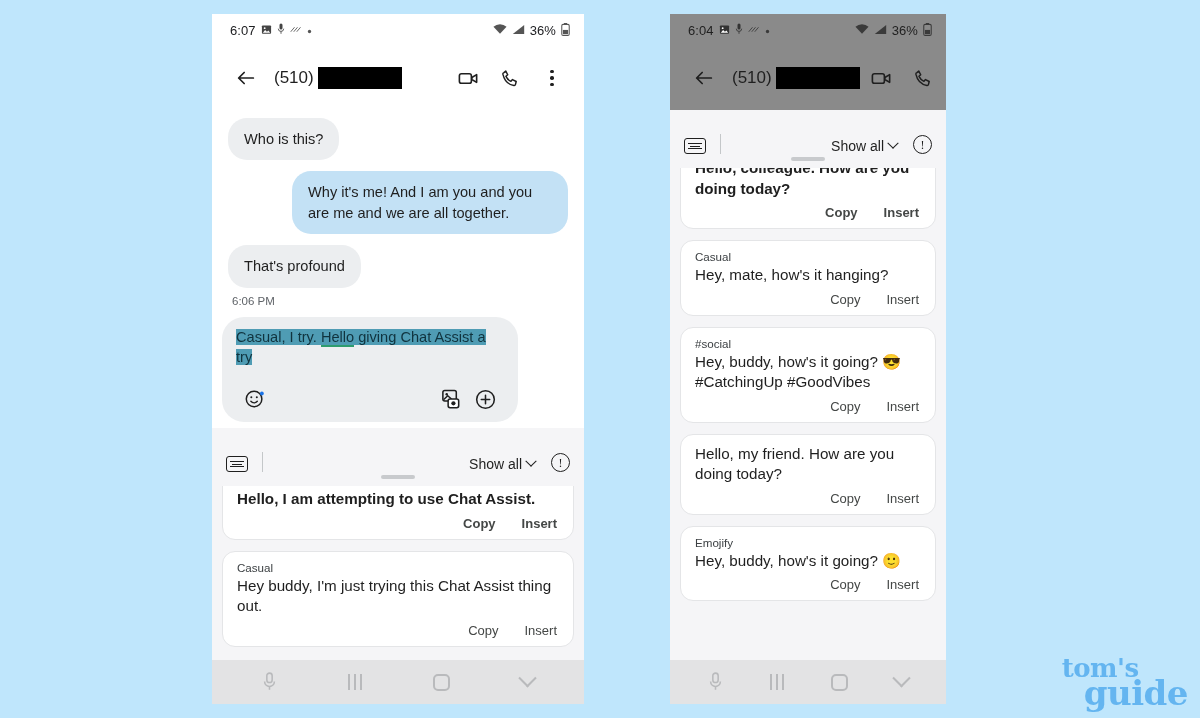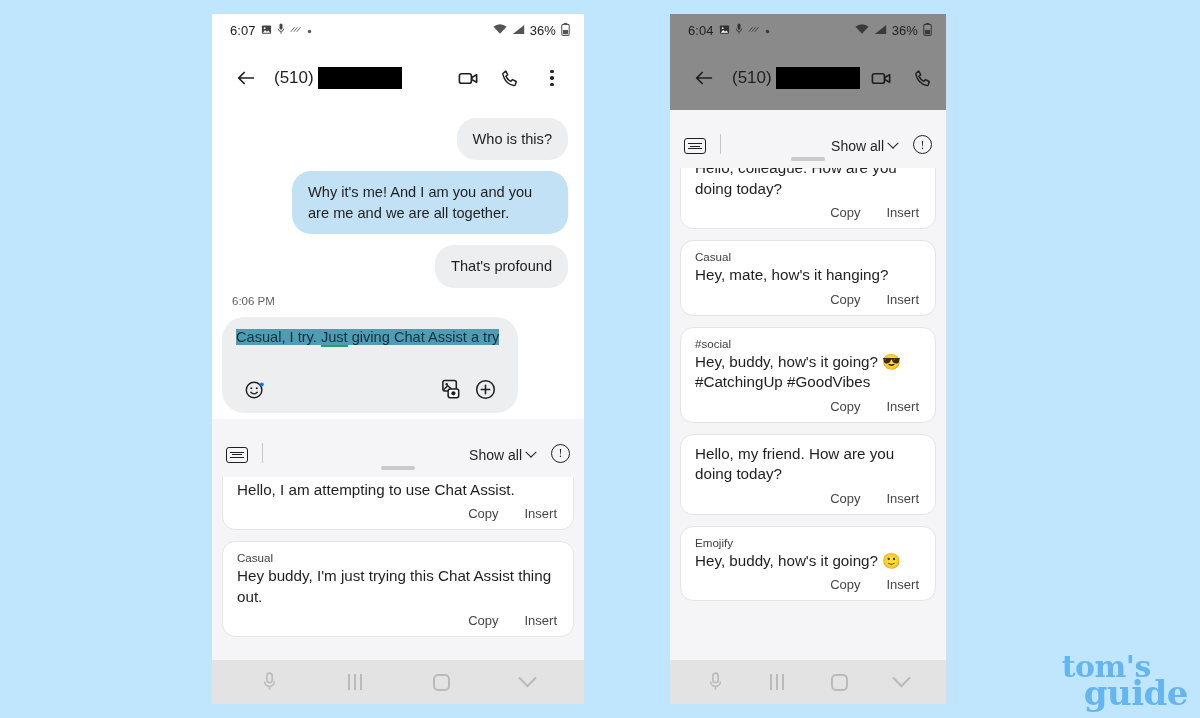--- a/index.html
+++ b/index.html
@@ -54,21 +54,21 @@
     display: inline-block; width: 84px; height: 22px;
     background: #000; vertical-align: middle; margin-left: 2px;
   }
   .more-dots { display: flex; flex-direction: column; gap: 3px; align-items: center; }
   .more-dots i { width: 3.5px; height: 3.5px; border-radius: 50%; background: #1f1f1f; display:block; }
 
   
   .thread {
     flex: 0 0 auto; padding: 8px 16px 4px 16px; background: #fff;
   }
-  .row { display: flex; margin-bottom: 11px; justify-content: flex-end; }
+  .row { display: flex; margin-bottom: 11px; }
   .row.out { justify-content: flex-end; }
   .bubble {
     max-width: 276px; padding: 11px 16px;
     border-radius: 19px; font-size: 14.6px; line-height: 1.4;
     color: #1f1f1f;
   }
   .bubble.in  { background: #eceef0; }
   .bubble.out { background: #c3e1f5; }
   .ts { font-size: 11.5px; color: #5f6368; margin: -4px 0 6px 4px; }
 
@@ -125,21 +125,21 @@
   .grabber { width: 34px; height: 4px; border-radius: 3px; background: #c8cacd; margin: 3px auto 7px auto; }
   .cards { flex: 1 1 auto; overflow: hidden; padding: 0 10px; position: relative; }
   .card {
     background: #fff; border: 1px solid #e4e5e7; border-radius: 13px;
     padding: 9px 14px 6px 14px; margin-bottom: 11px;
   }
   .card-label { font-size: 11.6px; color: #3c4043; margin-bottom: 2px; }
   .card-text { font-size: 15.2px; line-height: 1.35; color: #1f1f1f; padding-bottom: 2px; }
   .card-actions { display:flex; justify-content: flex-end; gap: 26px; padding: 4px 2px 2px 0; }
   .card-actions span { font-size: 13px; color: #444746; }
-  .cards-clip-top { margin-top: -22px; }
+  .cards-clip-top { margin-top: -22px; font-weight: bold; }
 
   
   .navbar {
     height: 44px; flex: 0 0 44px; background: #e3e3e4;
     display:flex; align-items:center; justify-content: space-around;
     padding: 0 14px;
   }
   .nav-ico { color: #b9babc; display:flex; align-items:center; justify-content:center; }
   .nav-bars { display:flex; gap:4px; }
   .nav-bars i { display:block; width:2.2px; height:16px; background:#b9babc; }
@@ -151,21 +151,21 @@
   .dim-head .statusbar { color: #1f1f1f; }
 
   
   .logo {
     position: absolute; right: 12px; bottom: 10px;
     font-family: "DejaVu Serif", serif;
     color: #64b5f0; font-weight: bold;
     line-height: .84; text-align: left;
     letter-spacing: -0.5px;
   }
-  .logo .l1 { font-size: 30px; display:block; }
+  .logo .l1 { font-size: 26px; display:block; }
   .logo .l2 { font-size: 34px; display:block; padding-left: 22px; }
 </style>
 </head>
 <body>
 
 <div class="stage">
 
   <div class="phone" id="phone-left">
 
     <div class="statusbar">
@@ -256,21 +256,21 @@
         <div class="bubble out">Why it's me! And I am you and you are me and we are all together.</div>
       </div>
       <div class="row in">
         <div class="bubble in">That's profound</div>
       </div>
       <div class="ts">6:06 PM</div>
     </div>
 
     <div class="compose-outer">
       <div class="compose">
-        <div class="compose-text"><span class="sel"><span>Casual, I try. </span><span class="misspell">Just</span><span> giving Chat Assist a try</span></span></div>
+        <div class="compose-text"><span class="sel"><span>Casual, I try. </span><span class="misspell">Hello</span><span> giving Chat Assist a try</span></span></div>
         <div class="compose-tools">
           <div class="ct-btn">
             <svg width="22" height="22" viewBox="0 0 24 24">
                 <circle cx="11" cy="12" r="8.5" stroke="#1f1f1f" stroke-width="1.6" fill="none"></circle>
                 <circle cx="8" cy="10" r="1.1" fill="#1f1f1f"></circle>
                 <circle cx="14" cy="10" r="1.1" fill="#1f1f1f"></circle>
                 <path d="M7.5 14.5a4.5 4.5 0 007 0" stroke="#1f1f1f" stroke-width="1.5" fill="none" stroke-linecap="round"></path>
                 <circle cx="19.5" cy="6" r="2.1" fill="#1a73e8"></circle>
               </svg>
           </div>

